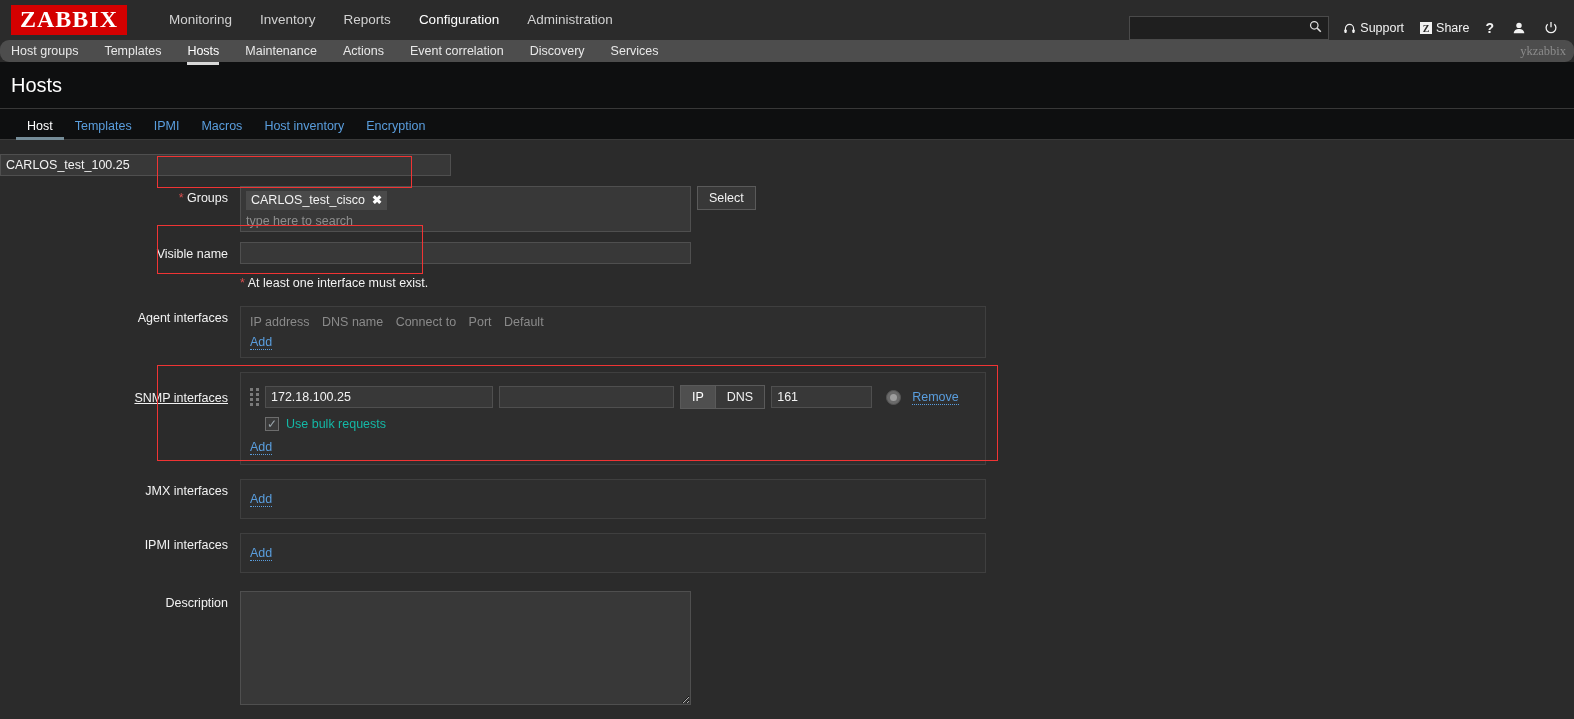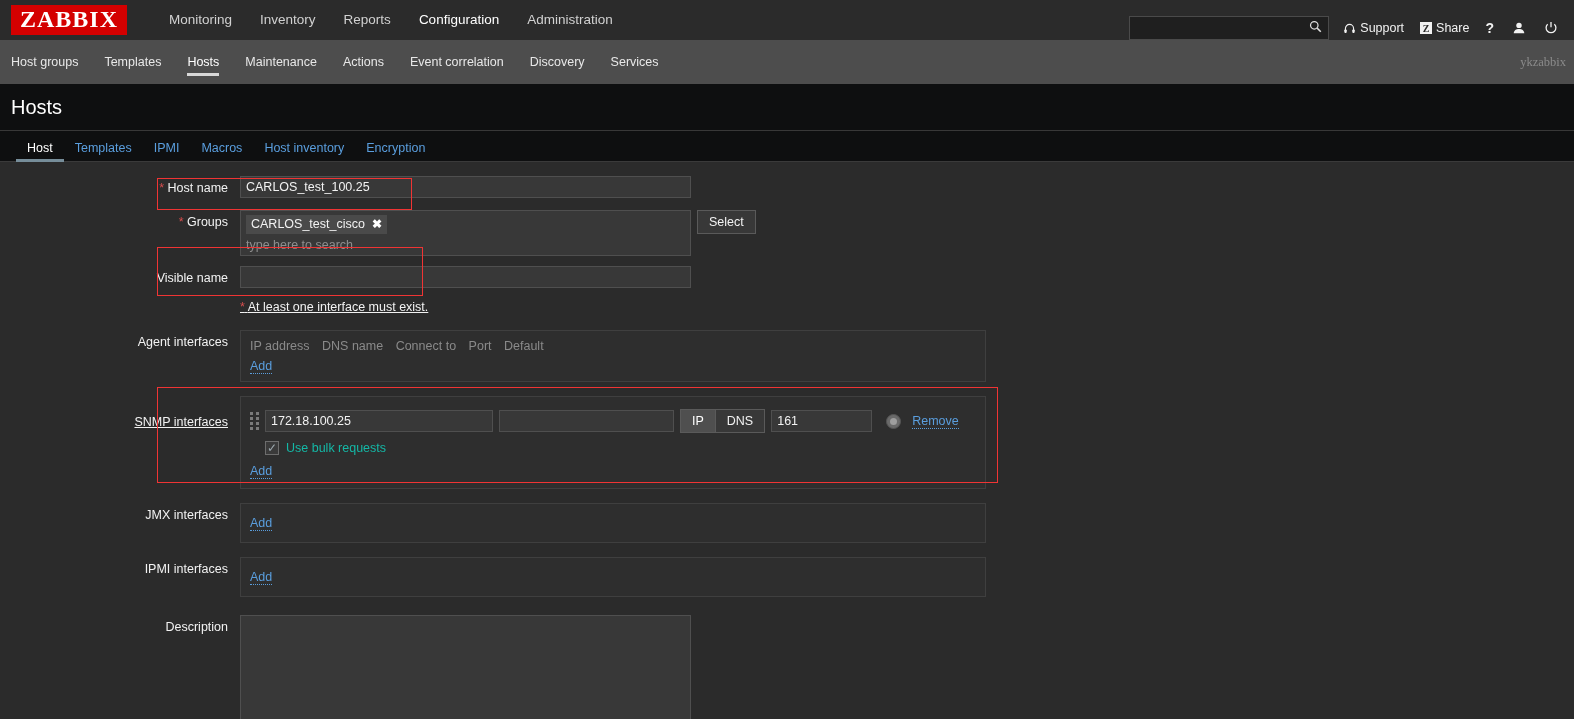--- a/index.html
+++ b/index.html
@@ -122,26 +122,27 @@
   .tr-icon {
     margin-right: 18px;
     display: flex;
     align-items: center;
     cursor: pointer;
   }
   .tr-icon.last { margin-right: 6px; }
 
   
   .submenu {
-    height: 44px;
+    height: 22px;
     background: #4d4d4d;
     display: flex;
     align-items: center;
     padding-left: 11px;
     position: relative;
+    border-radius: 9px;
   }
   .submenu a {
     color: #e8e8e8;
     text-decoration: none;
     font-size: 12.5px;
     padding: 0 13px;
     line-height: 34px;
     white-space: nowrap;
   }
   .submenu a:first-child { padding-left: 0; }
@@ -517,24 +518,20 @@
   <a href="#" class="tab">Templates</a>
   <a href="#" class="tab">IPMI</a>
   <a href="#" class="tab">Macros</a>
   <a href="#" class="tab">Host inventory</a>
   <a href="#" class="tab">Encryption</a>
 </div>
 
 <div class="form-area">
 
   <div class="frow">
-    <div class="flabel">
-      <span class="req">*</span>
-      <span>Host name</span>
-    </div>
     <input class="txtinput fieldwide" type="text" value="CARLOS_test_100.25" style="">
   </div>
 
   <div class="frow">
     <div class="flabel">
       <span class="req">*</span>
       <span>Groups</span>
     </div>
     <div class="multiselect">
       <span class="chip">
@@ -544,21 +541,21 @@
       <div class="ms-placeholder">type here to search</div>
     </div>
     <button class="btn" style="margin-left:6px;">Select</button>
   </div>
 
   <div class="frow">
     <div class="flabel">Visible name</div>
     <input class="txtinput fieldwide" type="text" value="" style="">
   </div>
 
-  <div class="frow" style="margin-bottom:16px;text-decoration:underline;">
+  <div class="frow" style="margin-bottom:16px;">
     <div class="flabel"></div>
     <div class="hint-req">
       <span>*</span>
       <span class="hint-text">At least one interface must exist.</span>
     </div>
   </div>
 
   <div class="frow" style="margin-bottom:14px;">
     <div class="flabel">Agent interfaces</div>
     <div class="iface-box">

